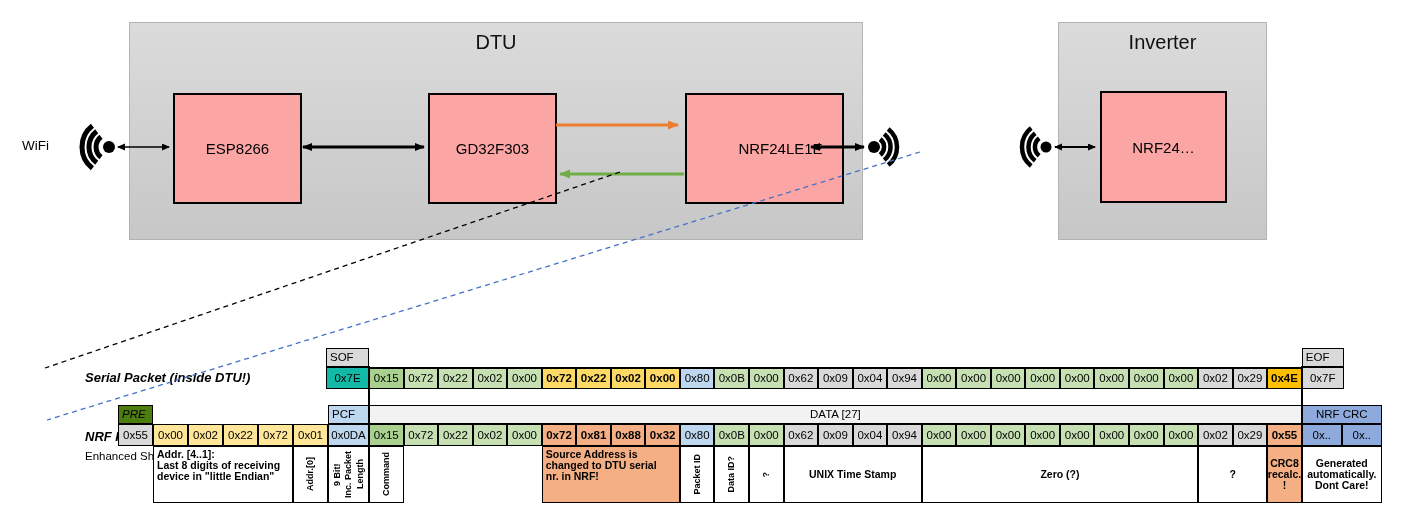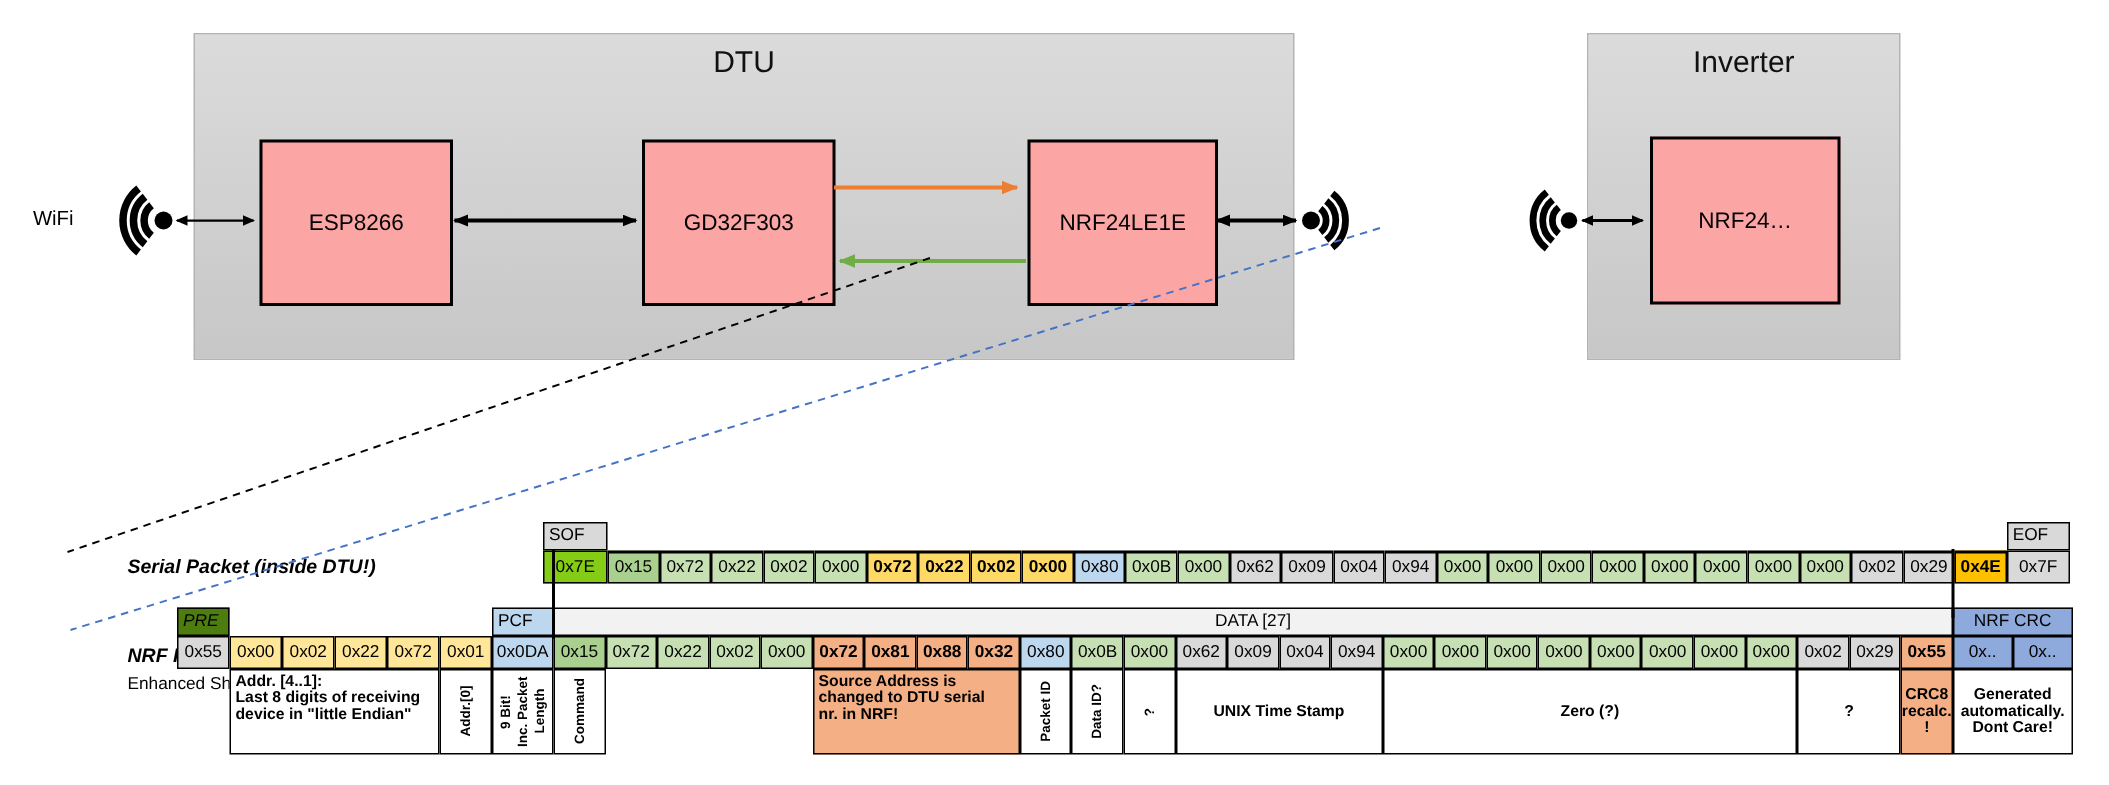--- a/index.html
+++ b/index.html
@@ -10,34 +10,34 @@
   .zone{position:absolute;border:1px solid #b3b3b3;
         background:linear-gradient(180deg,#dbdbdb 0%,#c7c7c7 100%);}
   #dtu-zone{left:129px;top:22px;width:732px;height:216px;}
   #inverter-zone{left:1058px;top:22px;width:207px;height:216px;}
   .zone-title{position:absolute;top:8px;left:0;right:0;text-align:center;
               font-size:20px;color:#111;}
   .comp{position:absolute;background:#fca5a5;border:2px solid #000;
         display:flex;align-items:center;justify-content:center;font-size:15px;}
   #comp-esp{left:173px;top:93px;width:125px;height:107px;}
   #comp-gd{left:428px;top:93px;width:125px;height:107px;}
-  #comp-nrf{left:685px;top:93px;width:123px;height:107px;}
+  #comp-nrf{left:685px;top:93px;width:123px;height:107px;padding-left:32px;}
   #comp-inv-nrf{left:1100px;top:91px;width:123px;height:108px;}
   #wifi-label{position:absolute;left:22px;top:138px;font-size:13.5px;}
 
   
   .pkt-label{position:absolute;font-weight:700;font-style:italic;font-size:13px;}
   #serial-label{left:85px;top:370px;}
   #nrf-label{left:85px;top:429px;}
   #esb-label{position:absolute;left:85px;top:450px;font-size:11.5px;}
 
   
   #serial-packet-table{position:absolute;left:326px;top:348px;display:grid;
     grid-template-columns:43px repeat(27,34.55px) 42px;
-    grid-template-rows:19px 22px;margin-left:36px;}
+    grid-template-rows:19px 22px;}
   #nrf-packet-table{position:absolute;left:118px;top:405px;display:grid;
     grid-template-columns:repeat(6,35px) 41px repeat(27,34.55px) 40px 40px;
     grid-template-rows:19px 22px 57px;}
 
   .cell{box-sizing:border-box;border:1px solid #000;background:#fff;
         display:flex;align-items:center;justify-content:center;
         font-size:11.5px;overflow:hidden;line-height:1.05;}
   .cell.nob{border:none;background:transparent;}
   .hdr{justify-content:flex-start;padding-left:3px;}
   .hdr.ctr{justify-content:center;padding-left:0;}
@@ -77,21 +77,21 @@
 <div id="esb-label">Enhanced Shockburst</div>
 
 <div id="serial-packet-table">
     <div class="cell hdr" style="grid-area: 1 / 1; background: rgb(217, 217, 217);">
       <span>SOF</span>
     </div>
     <div class="cell nob" style="grid-area: 1 / 2 / auto / span 27;"></div>
     <div class="cell hdr" style="grid-area: 1 / 29; background: rgb(217, 217, 217);">
       <span>EOF</span>
     </div>
-    <div class="cell byte" style="grid-area: 2 / 1; background: #84cc16;">
+    <div class="cell byte" style="grid-area: 2 / 1; background: #14b8a6;">
       <span>0x7E</span>
     </div>
     <div class="cell byte top2" style="grid-area: 2 / 2; background: rgb(169, 208, 142);">
       <span>0x15</span>
     </div>
     <div class="cell byte top2" style="grid-area: 2 / 3; background: rgb(198, 224, 180);">
       <span>0x72</span>
     </div>
     <div class="cell byte top2" style="grid-area: 2 / 4; background: rgb(198, 224, 180);">
       <span>0x22</span>

